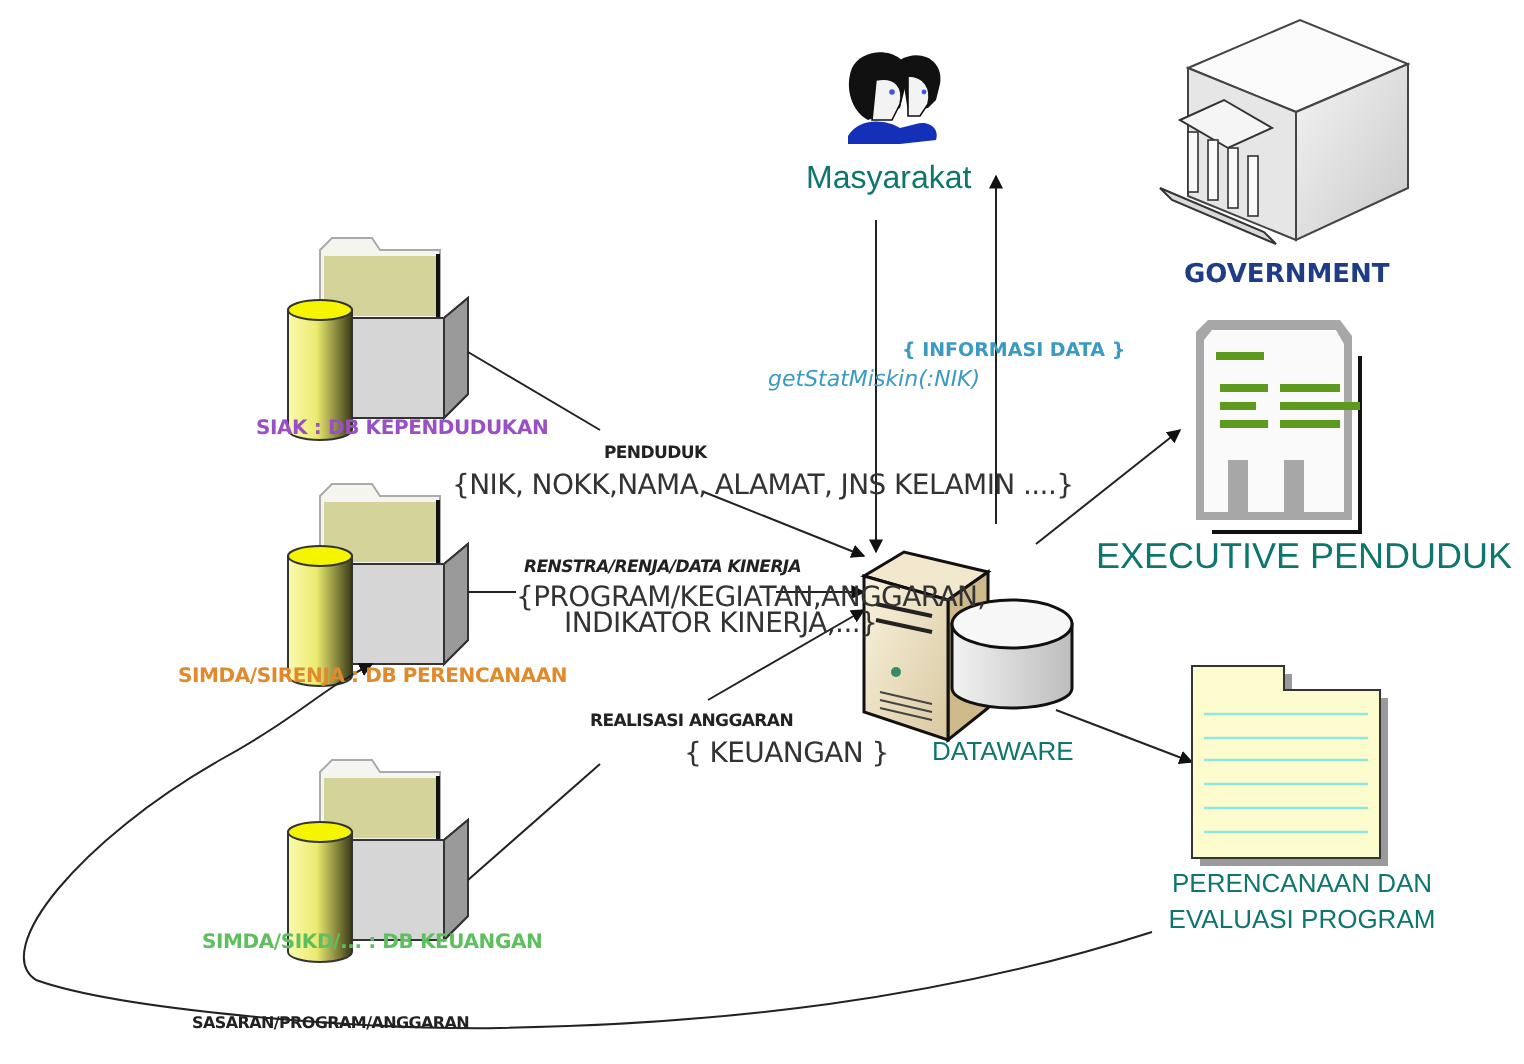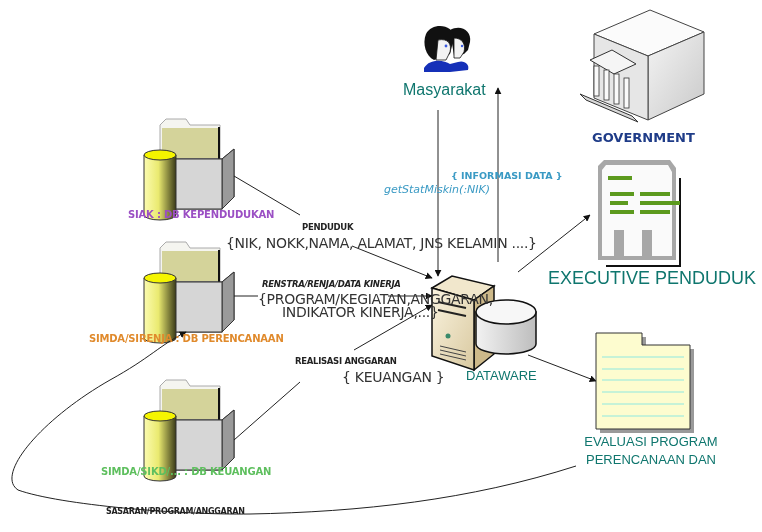--- a/index.html
+++ b/index.html
@@ -142,29 +142,29 @@
 <div class="lbl flow-title" style="left:302px;top:222px;">PENDUDUK</div>
 <div class="lbl flow-sub" style="left:226px;top:235px;">{NIK, NOKK,NAMA, ALAMAT, JNS KELAMIN ....}</div>
 
 <div class="lbl flow-title" style="left:262px;top:279px;font-style:italic;">RENSTRA/RENJA/DATA KINERJA</div>
 <div class="lbl flow-sub" style="left:258px;top:291px;">{PROGRAM/KEGIATAN,ANGGARAN,</div>
 <div class="lbl flow-sub" style="left:282px;top:304px;">INDIKATOR KINERJA,...}</div>
 
 <div class="lbl flow-title" style="left:295px;top:356px;">REALISASI ANGGARAN</div>
 <div class="lbl flow-sub" style="left:302px;top:369px;margin-left:40px;">{ KEUANGAN }</div>
 
-<div class="lbl flow-title" style="left:106px;top:507px;font-size:8px;">SASARAN/PROGRAM/ANGGARAN</div>
+<div class="lbl flow-title" style="left:96px;top:507px;font-size:8px;">SASARAN/PROGRAM/ANGGARAN</div>
 
 <div class="lbl big-label" style="left:403px;top:81px;font-size:16px;">Masyarakat</div>
 <div class="lbl" style="left:384px;top:183px;font-size:11px;font-style:italic;color:#3a9ac4;">getStatMiskin(:NIK)</div>
 <div class="lbl" style="left:451px;top:170px;font-size:9.5px;font-weight:bold;color:#3a9ac4;">{ INFORMASI DATA }</div>
 
 <div class="lbl" style="left:592px;top:130px;font-size:13px;font-weight:bold;color:#1f3c88;">GOVERNMENT</div>
 
 <div class="lbl big-label" style="left:466px;top:368px;font-size:13px;">DATAWARE</div>
 
 <div class="lbl big-label" style="left:542px;top:266px;width:220px;font-size:18px;line-height:24px;">
   <div>EXECUTIVE PENDUDUK</div>
 </div>
 <div class="lbl big-label" style="left:566px;top:433px;width:170px;font-size:13px;line-height:18px;">
+  <div>PERENCANAAN DAN</div>
   <div>EVALUASI PROGRAM</div>
-  <div>PERENCANAAN DAN</div>
 </div>
 
 </body></html>

